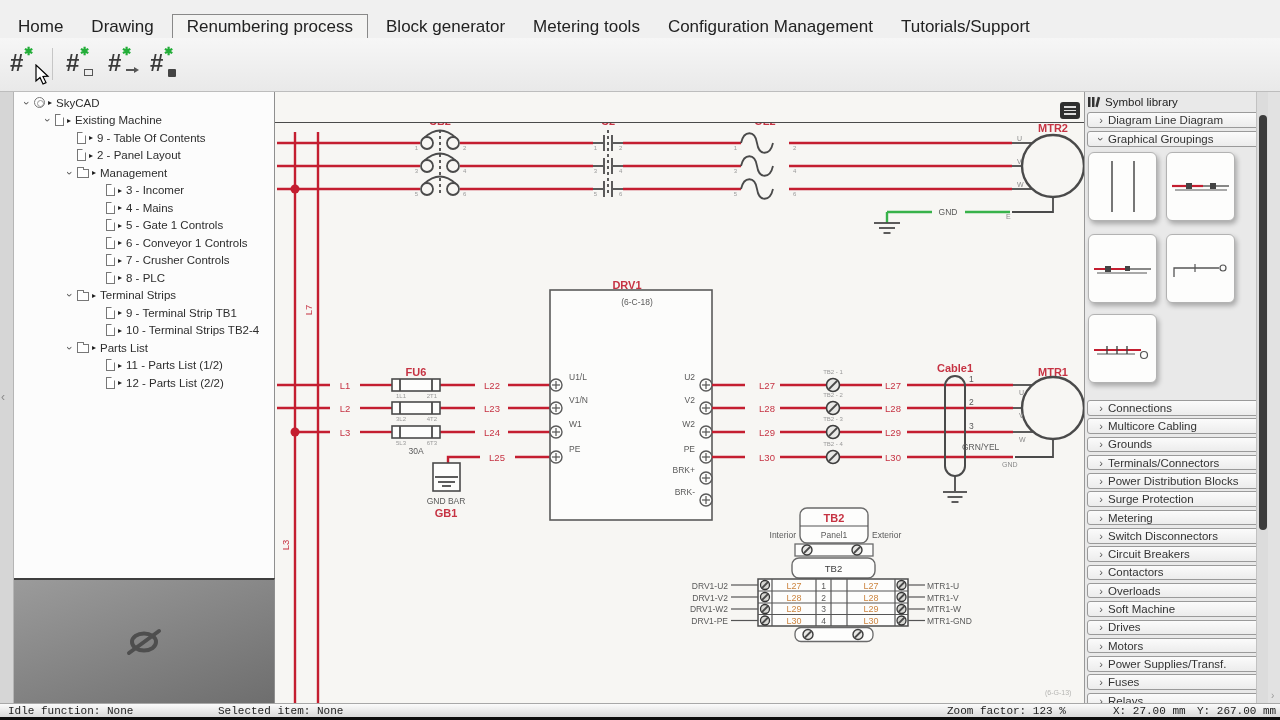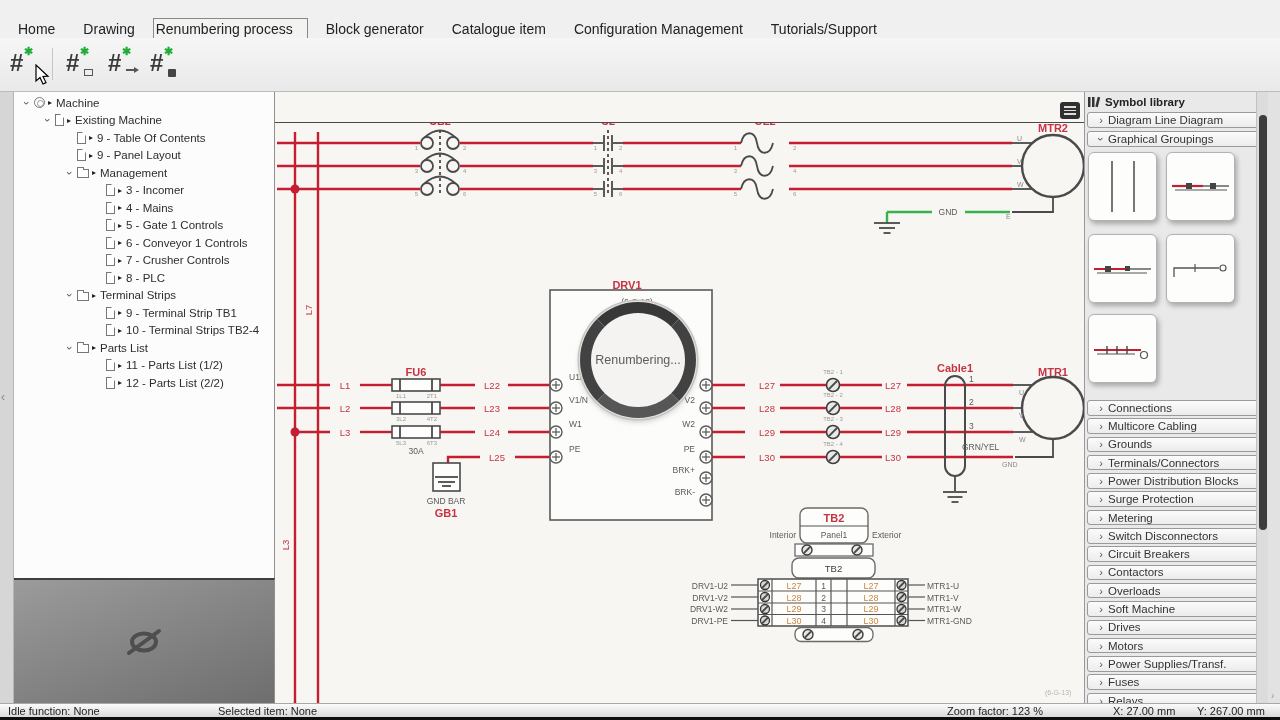--- a/index.html
+++ b/index.html
@@ -15,24 +15,24 @@
   #titlebar .logo::after{content:"";position:absolute;left:2px;top:2px;width:5px;height:5px;
                   border-radius:50%;border:1px solid #777;}
   .wctrl{position:absolute;top:0;height:19px;width:34px;display:flex;align-items:center;
          justify-content:center;color:#c9c9c9;font-size:11px;}
   .wmin{right:80px}.wmax{right:42px}.wclose{right:6px}
   .wmin i{display:block;width:9px;height:1px;background:#c9c9c9;}
   .wmax i{display:block;width:8px;height:8px;border:1px solid #c9c9c9;}
 
   
   #menubar{position:absolute;left:0;top:19px;width:1280px;height:22px;background:#f0f0f0;
-           border-bottom:1px solid #9c9c9c;display:flex;align-items:flex-end;font-size:14px;color:#222;}
+           border-bottom:1px solid #9c9c9c;display:flex;align-items:flex-end;font-size:17px;color:#222;}
   .menu-item{padding:2px 10px 3px 10px;margin-left:8px;white-space:nowrap;}
   .menu-item.active{background:#f3f3f2;border:1px solid #888;border-bottom:1px solid #f3f3f2;
-                    margin-bottom:-1px;padding:2px 14px 3px 2px;}
+                    margin-bottom:-1px;padding:2px 14px 3px 14px;}
 
   
   #toolbar{position:absolute;left:0;top:38px;width:1280px;height:54px;
            background:linear-gradient(#f6f6f6,#e9e9e9);border-bottom:1px solid #bdbdbd;}
   .tool{position:absolute;top:7px;width:36px;height:40px;}
   .tool .hash{position:absolute;left:2px;top:6px;font-size:24px;font-weight:bold;color:#3a3a3a;line-height:24px;}
   .tool .star{position:absolute;left:16px;top:0px;font-size:11px;color:#22ad38;font-weight:bold;}
   .tool .sub{position:absolute;left:20px;top:24px;}
   .sub-screen{width:9px;height:7px;border:1.5px solid #555;background:#eee;}
   .sub-box{width:8px;height:8px;background:#444;border-radius:1px;}
@@ -87,21 +87,21 @@
   #spinner{position:absolute;left:305px;top:210px;width:116px;height:116px;border-radius:50%;
            background:#f4f3f1;border:11px solid;border-color:#383838 #424242 #565656 #424242;
            box-shadow:0 0 0 1px #e4e3e0,0 0 0 2.5px #c7c6c3,0 3px 6px rgba(0,0,0,.25);
            display:flex;align-items:center;justify-content:center;}
   #spinner span{font-size:12.5px;color:#5c5c5c;}
 
   
   #rightpanel{position:absolute;left:1084px;top:0;width:196px;height:611px;background:#e9e9e9;
               border-left:1px solid #999;overflow:hidden;}
   #sl-header{position:absolute;left:2px;top:2px;width:170px;height:16px;display:flex;
-             align-items:center;font-size:11.5px;font-weight:bold;color:#222;}
+             align-items:center;font-size:11.5px;font-weight:normal;color:#222;}
   .acc{position:absolute;left:2px;width:172px;height:16px;background:linear-gradient(#fbfbfb,#ececec);
        border:1px solid #9a9a9a;border-radius:3px;display:flex;align-items:center;
        font-size:11.5px;color:#333;padding-left:6px;}
   .acc .chev{width:14px;}
   .tile{position:absolute;width:69px;height:69px;background:#fdfdfc;border:1px solid #b2b2b2;
         border-radius:6px;box-shadow:2px 3px 5px rgba(0,0,0,.28);}
   .cat{width:172px;height:15.5px;background:linear-gradient(#fbfbfb,#ececec);
        border:1px solid #9a9a9a;border-radius:3px;display:flex;align-items:center;
        font-size:11.5px;color:#333;padding-left:6px;margin:0 0 2.8px 2px;}
   #cats{position:absolute;left:0;top:308px;width:180px;}
@@ -109,21 +109,21 @@
            border-left:1px solid #c2c2c2;}
   #rthumb{position:absolute;left:1.5px;top:23px;width:8px;height:415px;background:#3c3c3c;border-radius:4px;}
   #redge{position:absolute;left:183px;top:0;width:13px;height:611px;background:#e2e2e2;
          color:#9a9a9a;font-size:10px;}
   #redge .dn{position:absolute;bottom:2px;left:3px;}
 
   
   #statusbar{position:absolute;left:0;top:703px;width:1280px;height:14px;
              background:linear-gradient(#fbfbfb,#d9d9d9);border-top:1px solid #a8a8a8;
              font-size:11px;color:#222;}
-  #statusbar span{position:absolute;top:1px;white-space:nowrap;}
+  #statusbar span{position:absolute;top:1px;white-space:nowrap;font-family:Liberation Mono, monospace;}
   #blackbar{position:absolute;left:0;top:717px;width:1280px;height:3px;background:#0d0d0d;}
 
   
   text{font-family:"Liberation Sans",sans-serif;}
   .ref{fill:#c63343;font-size:11px;font-weight:bold;}
   .wn{fill:#c63343;font-size:9.5px;}
   .tpin{fill:#9a9a9a;font-size:6px;}
   .gl{fill:#5a5a5a;font-size:8.5px;}
   .gs{fill:#8a8a8a;font-size:7px;}
   .ot{fill:#cc8540;font-size:9px;}
@@ -137,21 +137,21 @@
 <body>
 
 <div id="app">
 
 
   <div id="menubar">
     <span class="menu-item">Home</span>
     <span class="menu-item">Drawing</span>
     <span class="menu-item active">Renumbering process</span>
     <span class="menu-item">Block generator</span>
-    <span class="menu-item">Catalogue item</span>
+    <span class="menu-item">Metering tools</span>
     <span class="menu-item">Configuration Management</span>
     <span class="menu-item">Tutorials/Support</span>
   </div>
 
   <div id="toolbar">
     <div class="tool" style="left:8px">
       <span class="hash">#</span>
       <span class="star">✱</span>
     </div>
     <div class="tsep"></div>
@@ -180,39 +180,39 @@
     <div id="leftstrip">
       <span class="collapse">‹</span>
     </div>
 
     <div id="treepanel">
       <div id="tree">
           <div class="trow" style="padding-left: 6px;">
             <span class="chev"><span class="d">›</span></span>
             <span class="tico ico-logo"></span>
             <span class="tri">▸</span>
-            <span>Machine</span>
+            <span>SkyCAD</span>
           </div>
           <div class="trow" style="padding-left: 27px;">
             <span class="chev"><span class="d">›</span></span>
             <span class="tico ico-page"></span>
             <span class="tri">▸</span>
             <span>Existing Machine</span>
           </div>
           <div class="trow" style="padding-left: 49px;">
             <span class="chev"></span>
             <span class="tico ico-page"></span>
             <span class="tri">▸</span>
             <span>9 - Table Of Contents</span>
           </div>
           <div class="trow" style="padding-left: 49px;">
             <span class="chev"></span>
             <span class="tico ico-page"></span>
             <span class="tri">▸</span>
-            <span>9 - Panel Layout</span>
+            <span>2 - Panel Layout</span>
           </div>
           <div class="trow" style="padding-left: 49px;">
             <span class="chev"><span class="d">›</span></span>
             <span class="tico ico-folder"></span>
             <span class="tri">▸</span>
             <span>Management</span>
           </div>
           <div class="trow" style="padding-left: 78px;">
             <span class="chev"></span>
             <span class="tico ico-page"></span>
@@ -663,23 +663,20 @@
           <rect x="520" y="504.5" width="78" height="14" rx="6" fill="#fdfdfc" stroke="#6a6a6a" stroke-width="1.3"></rect>
           <circle cx="533" cy="511.5" r="5" fill="#e8e8e6" stroke="#3d3d3d" stroke-width="1.4"></circle>
           <line class="g" x1="530" y1="514.5" x2="536" y2="508.5"></line>
           <circle cx="583" cy="511.5" r="5" fill="#e8e8e6" stroke="#3d3d3d" stroke-width="1.4"></circle>
           <line class="g" x1="580" y1="514.5" x2="586" y2="508.5"></line>
         </g>
 
         <text x="770" y="572" fill="#b5b5b2" font-size="7">(6-G-13)</text>
       </svg>
 
-      <div id="spinner">
-        <span>Renumbering...</span>
-      </div>
     </div>
 
     <div id="rightpanel">
       <div id="sl-header">
         <svg width="14" height="12" style="margin-right:4px">
           <rect x="1" y="1" width="2.5" height="10" fill="#333"></rect>
           <rect x="5" y="1" width="2.5" height="10" fill="#333"></rect>
           <rect x="9.5" y="1" width="2.5" height="10" fill="#333" transform="rotate(14 10.7 6)"></rect>
         </svg>
         <span>Symbol library</span>

